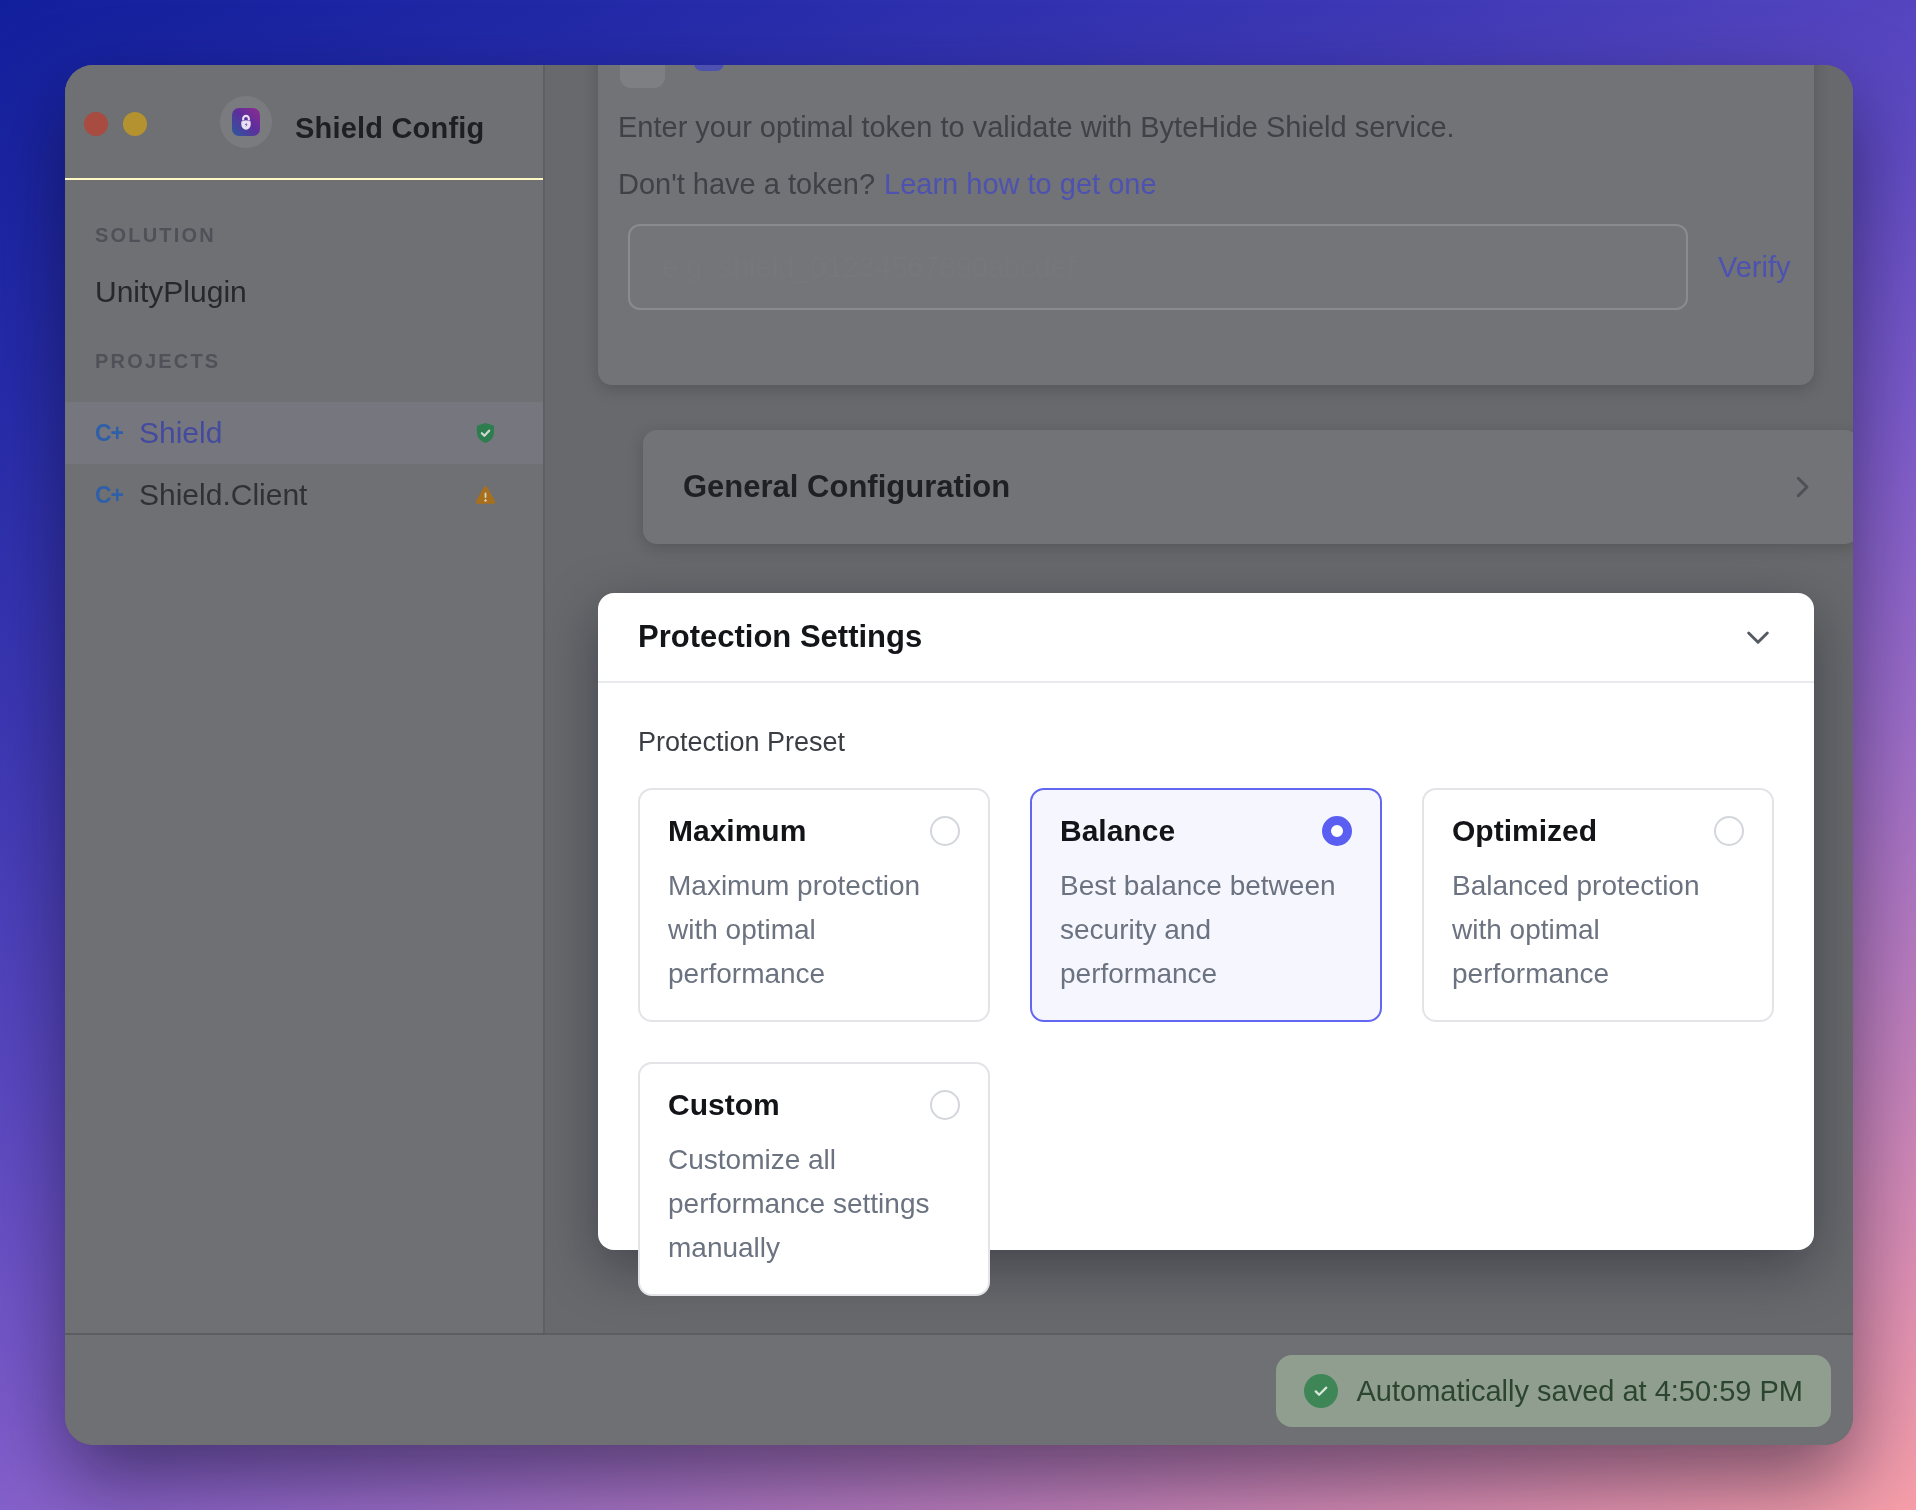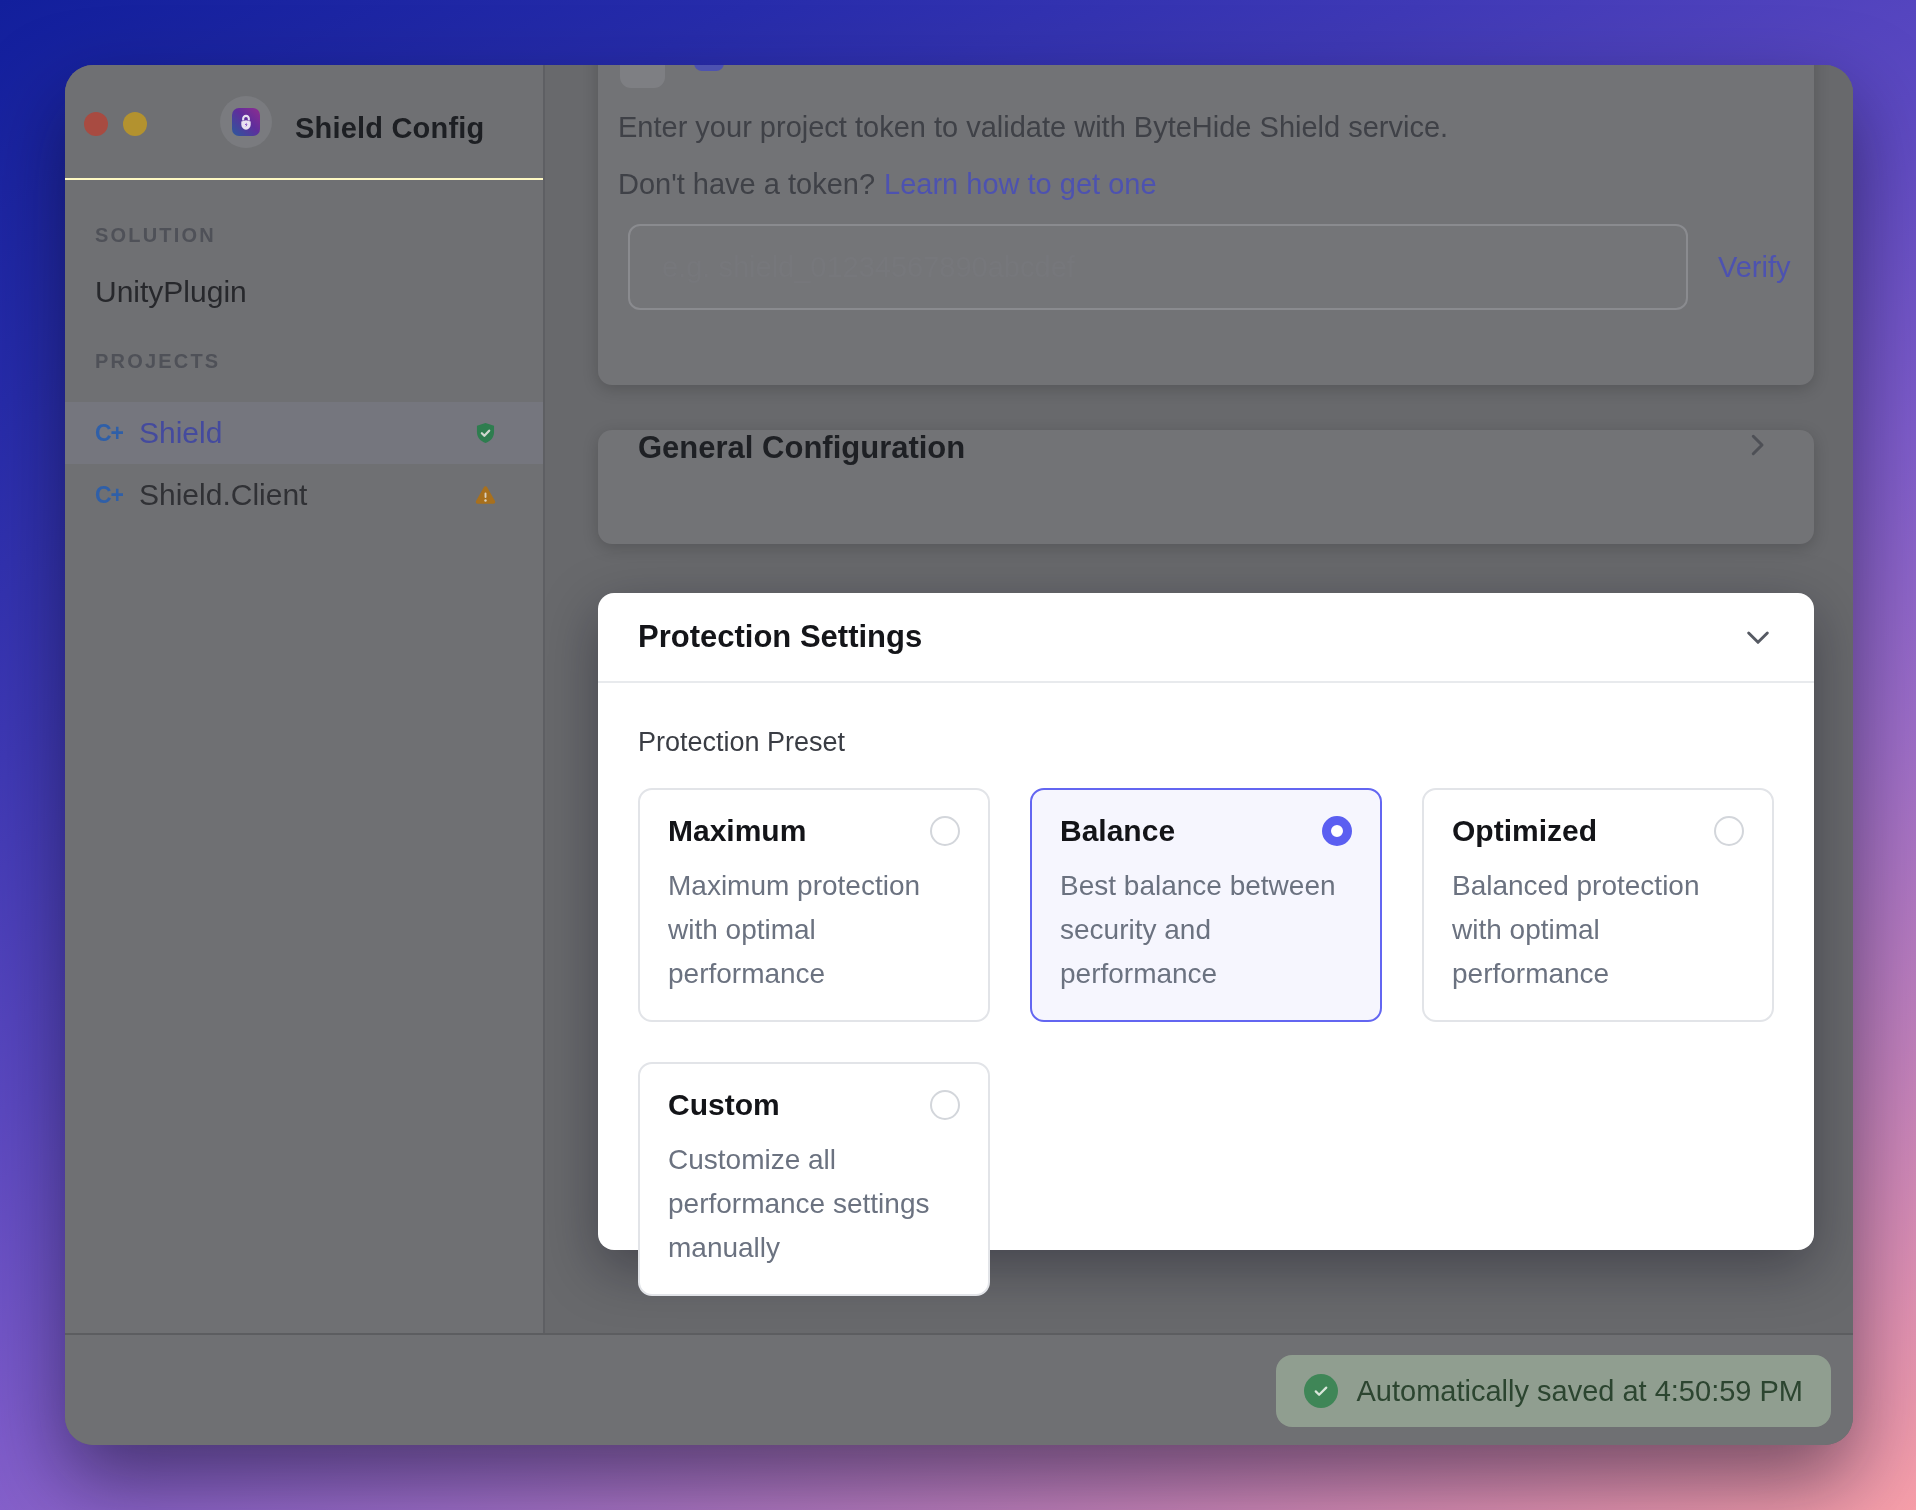--- a/index.html
+++ b/index.html
@@ -45,21 +45,21 @@
   .token-desc { position:absolute; left:20px; top:106px; font-size:29px; color:#3f4147; }
   .token-help { position:absolute; left:20px; top:163px; font-size:29px; color:#3f4147; }
   .token-help .link { color:#4d52b0; margin-left:9px; cursor:pointer; }
   .token-input {
     position:absolute; left:30px; top:219px; width:1060px; height:86px;
     border:2px solid #8a8b8f; border-radius:12px; background:#747578;
     font-family:inherit; font-size:29px; color:#2c2d31; padding:0 32px; outline:none;
   }
   .token-input::placeholder { color:#76777b; }
   .verify-btn { position:absolute; left:1120px; top:219px; height:86px; display:flex; align-items:center; font-size:29px; font-weight:500; color:#4d52b0; cursor:pointer; background:none; border:none; font-family:inherit; }
-  .general-card { top:365px; height:114px; display:flex; justify-content:space-between; padding:0 42px 0 40px; cursor:pointer; }
+  .general-card { top:365px; height:114px; display:flex; align-items:center; justify-content:space-between; padding:0 42px 0 40px; cursor:pointer;margin-left:45px; }
   .general-title { font-size:31px; font-weight:700; color:#1e2024; }
   
   .protection-card {
     top:528px; height:657px; background:#ffffff; border-radius:16px; z-index:20;
     box-shadow:0 18px 55px rgba(10,10,25,.38);
   }
   .prot-header { height:90px; padding:0 40px; display:flex; align-items:center; justify-content:space-between; border-bottom:2px solid #e8eaed; }
   .prot-title { font-size:31px; font-weight:700; color:#141519; }
   .prot-body { padding:0 40px; }
   .preset-label { margin-top:44px; font-size:27px; color:#3a3d44; }
@@ -136,21 +136,21 @@
         </span>
       </div>
     </div>
   </aside>
 
   <main class="main">
 
     <section class="card token-card">
       <div class="token-iconbox"></div>
       <div class="token-minibadge"></div>
-      <p class="token-desc">Enter your project token to validate with ByteHide Shield service.</p>
+      <p class="token-desc">Enter your optimal token to validate with ByteHide Shield service.</p>
       <p class="token-help"><span>Don't have a token?</span><span class="link">Learn how to get one</span></p>
       <input class="token-input" type="text" placeholder="e.g. shield_01234567890abcdef" style="">
       <button class="verify-btn">Verify</button>
     </section>
 
     <section class="card general-card">
       <span class="general-title">General Configuration</span>
       <span>
         <svg width="30" height="30" viewBox="0 0 24 24">
           <path d="M9 5l7 7-7 7" stroke="#4e5056" stroke-width="2.4" fill="none" stroke-linecap="round" stroke-linejoin="round"></path>

